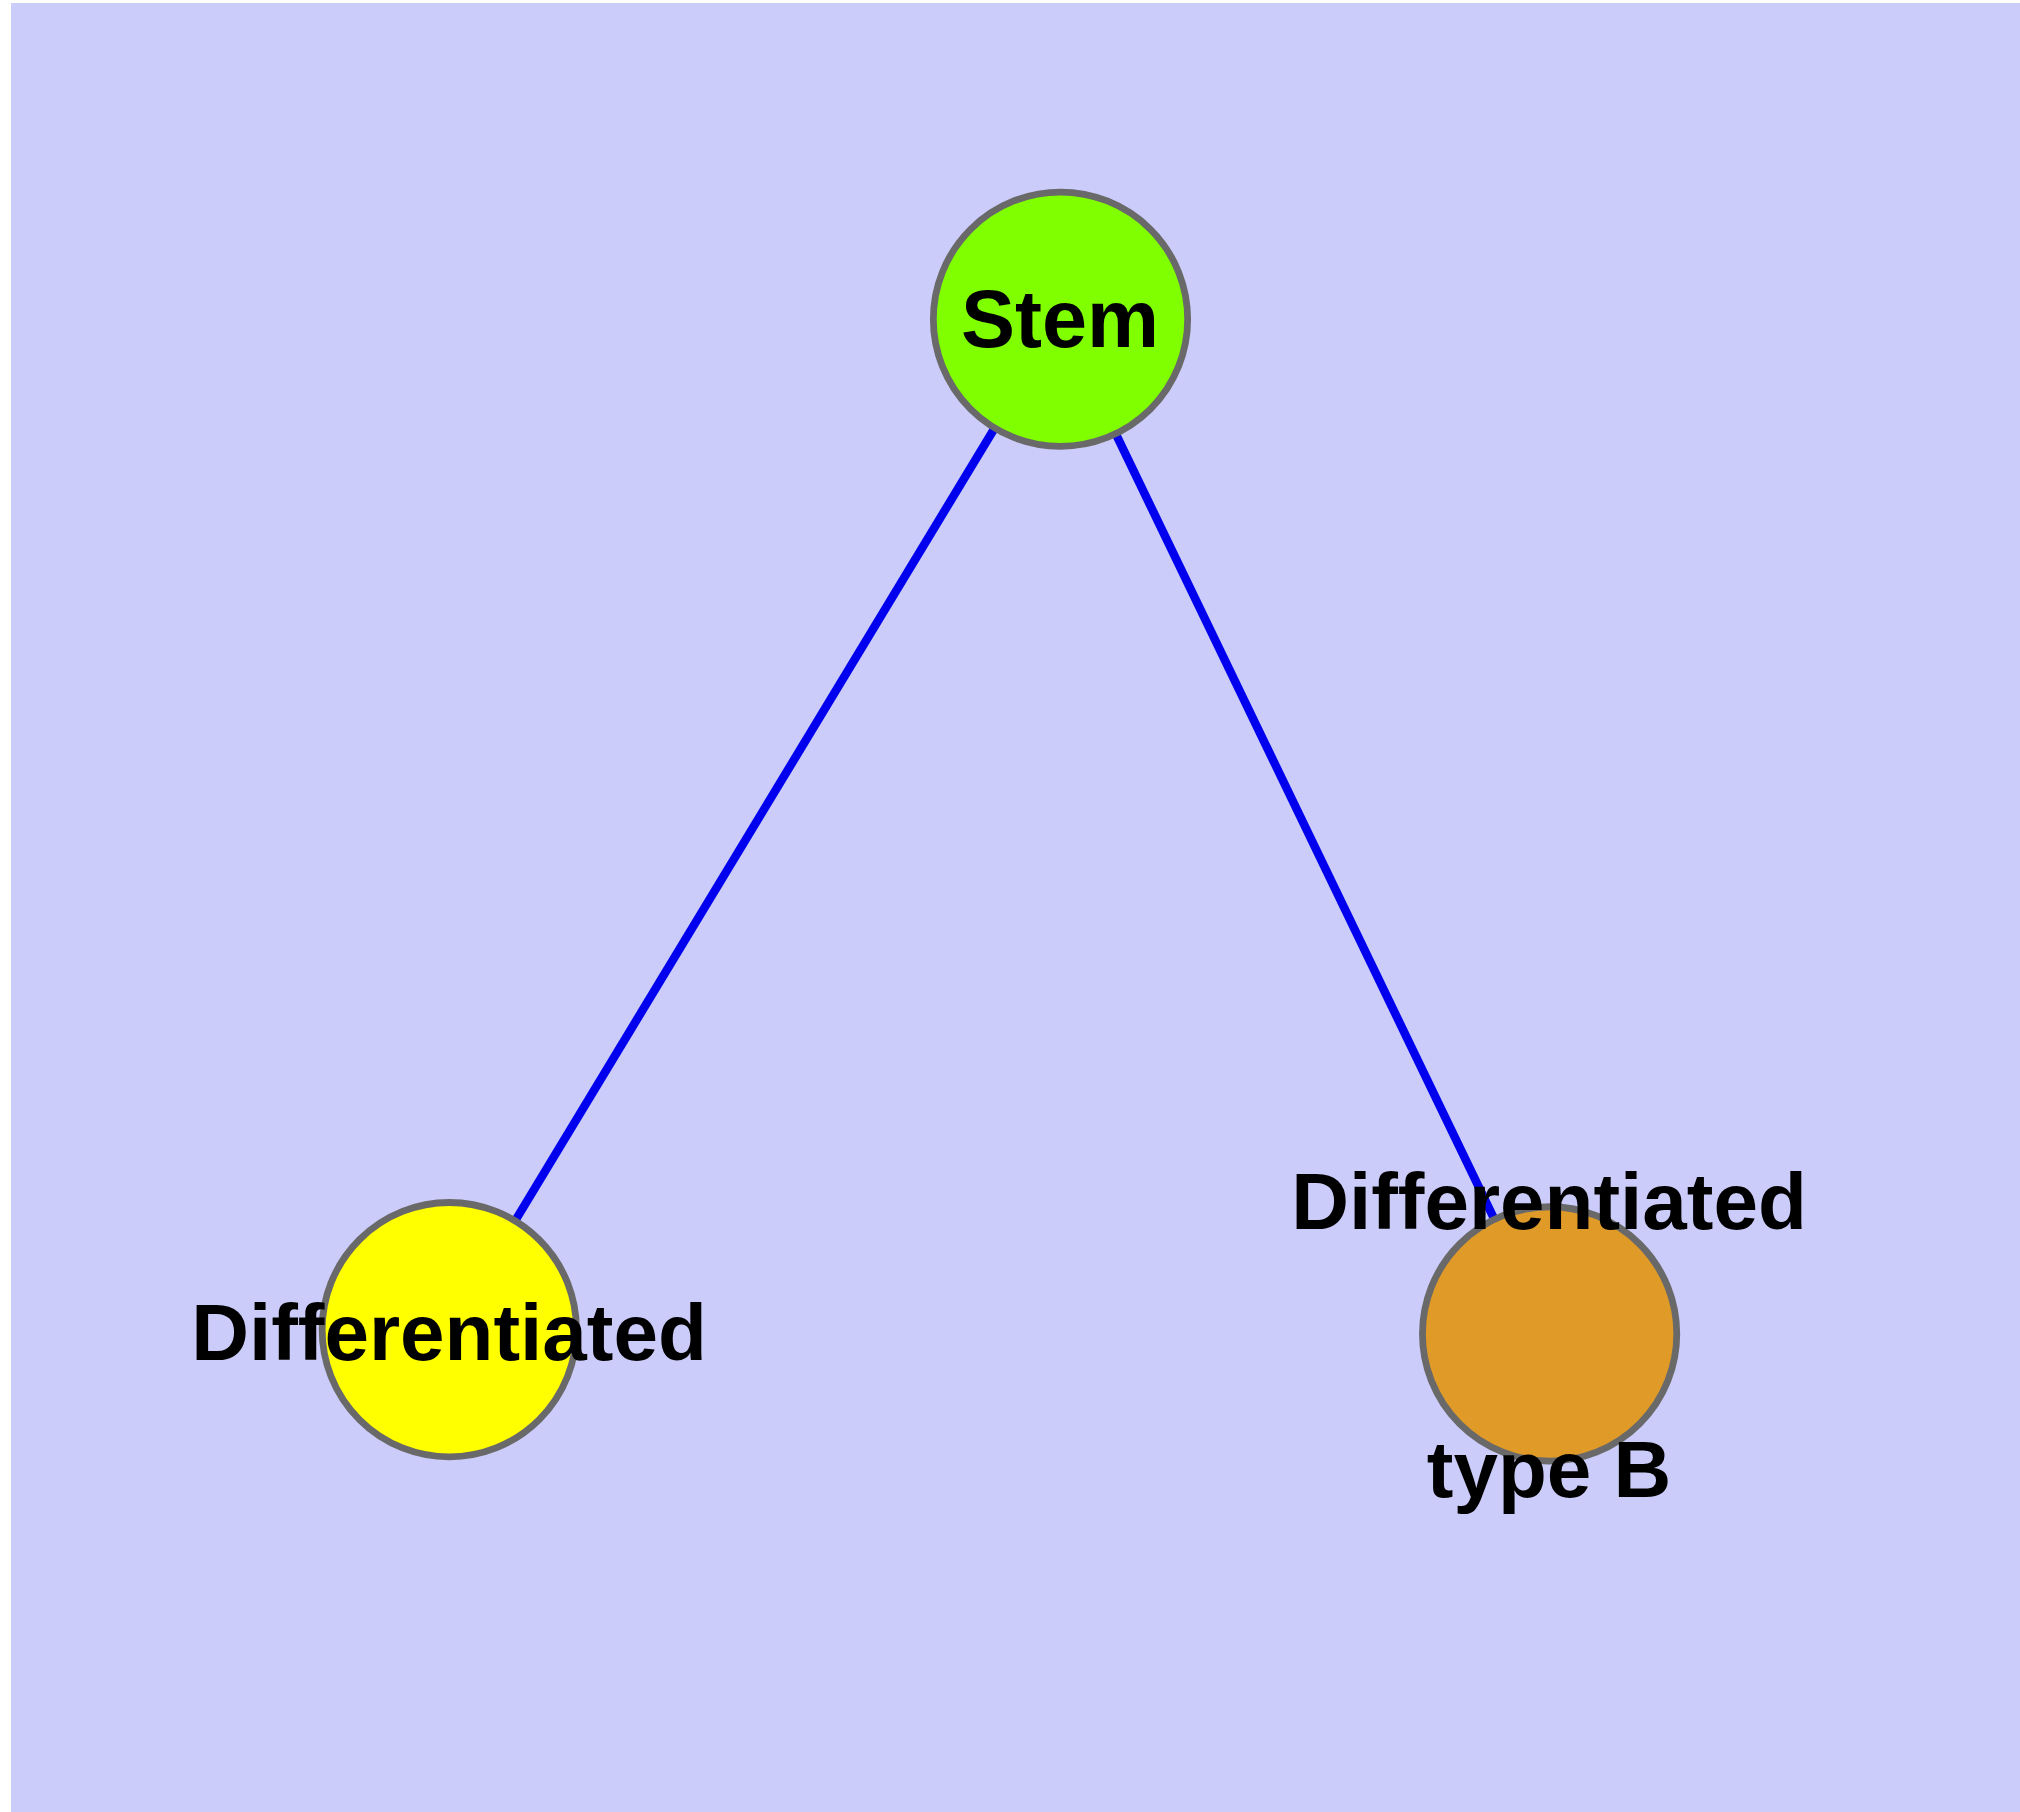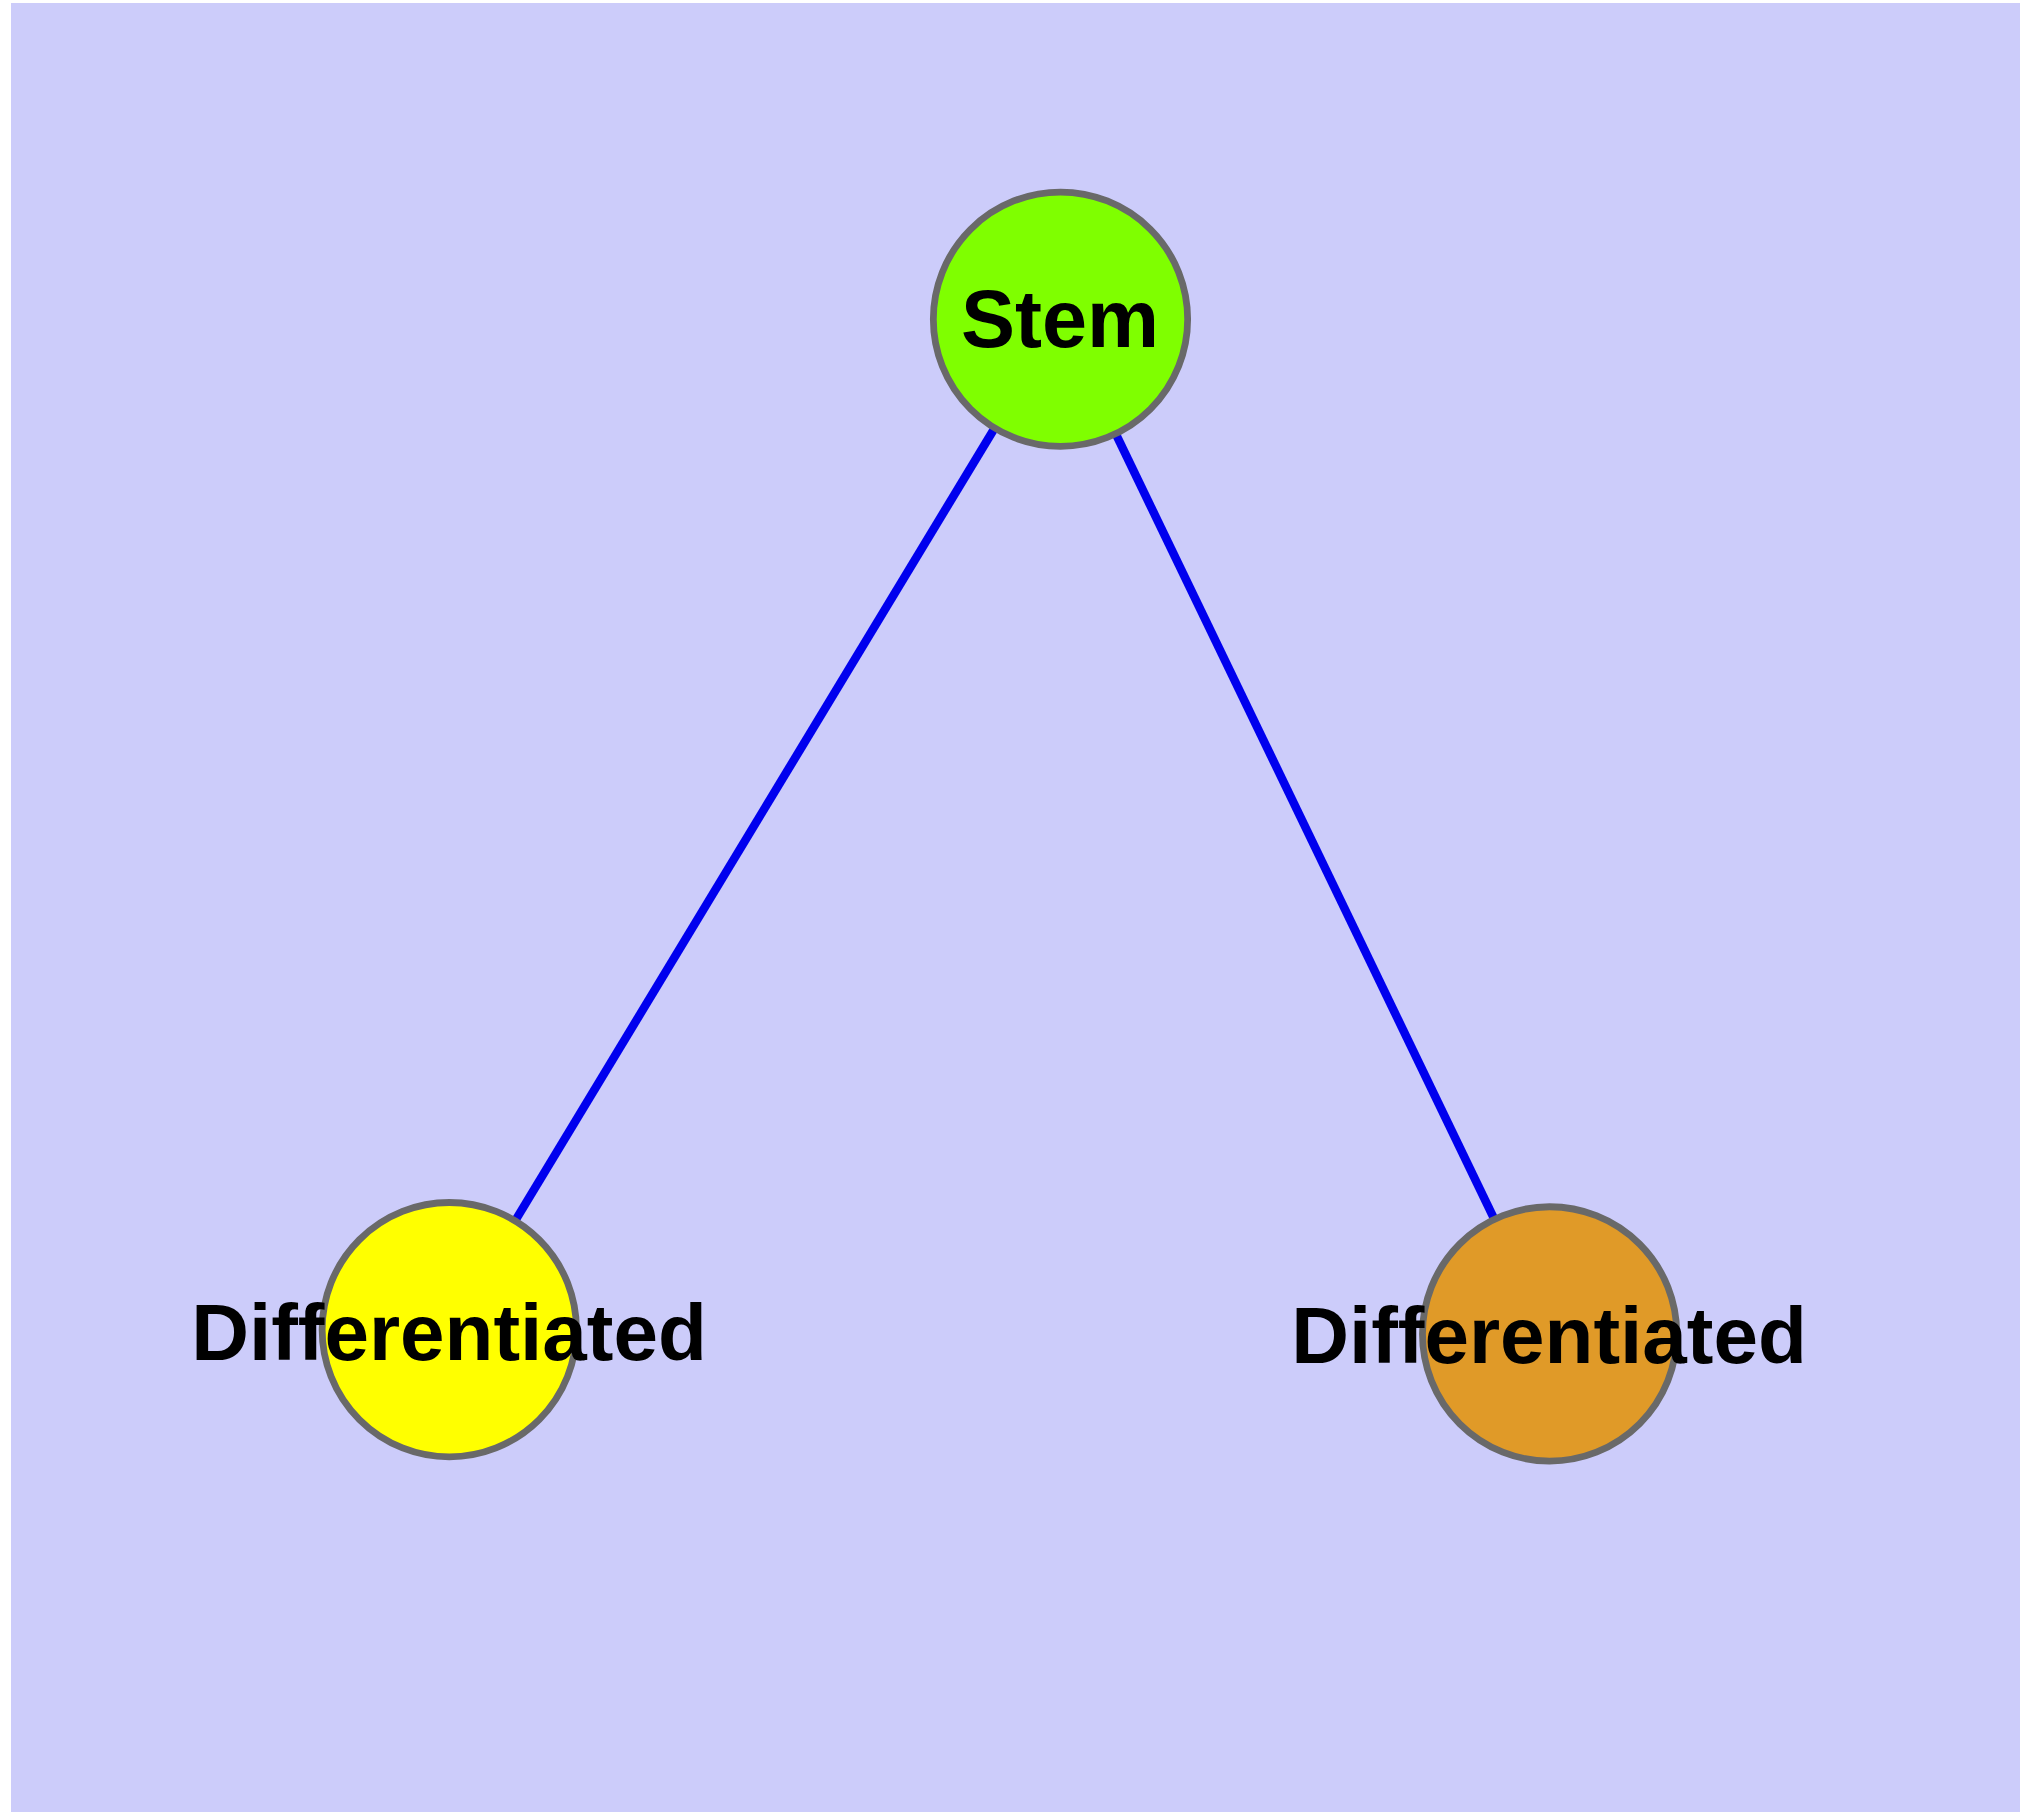--- a/index.html
+++ b/index.html
@@ -72,17 +72,18 @@
     <div class="node-label big" style="left: 1049px; top: 316px; font-size: 81px; color: rgb(0, 0, 0);">
       <div>Stem</div>
     </div>
 
     <div class="node-label wide" style="left: 438px; top: 1329px; font-size: 80px; color: rgb(0, 0, 0);">
       <div>Differentiated</div>
     </div>
 
     <div class="node-label wide" style="left: 1538px; top: 1332px; font-size: 80px; color: rgb(0, 0, 0);">
       <div>Differentiated</div>
+      <div>type B</div>
     </div>
 
   </div>
 </div>
 
 
 </body></html>

